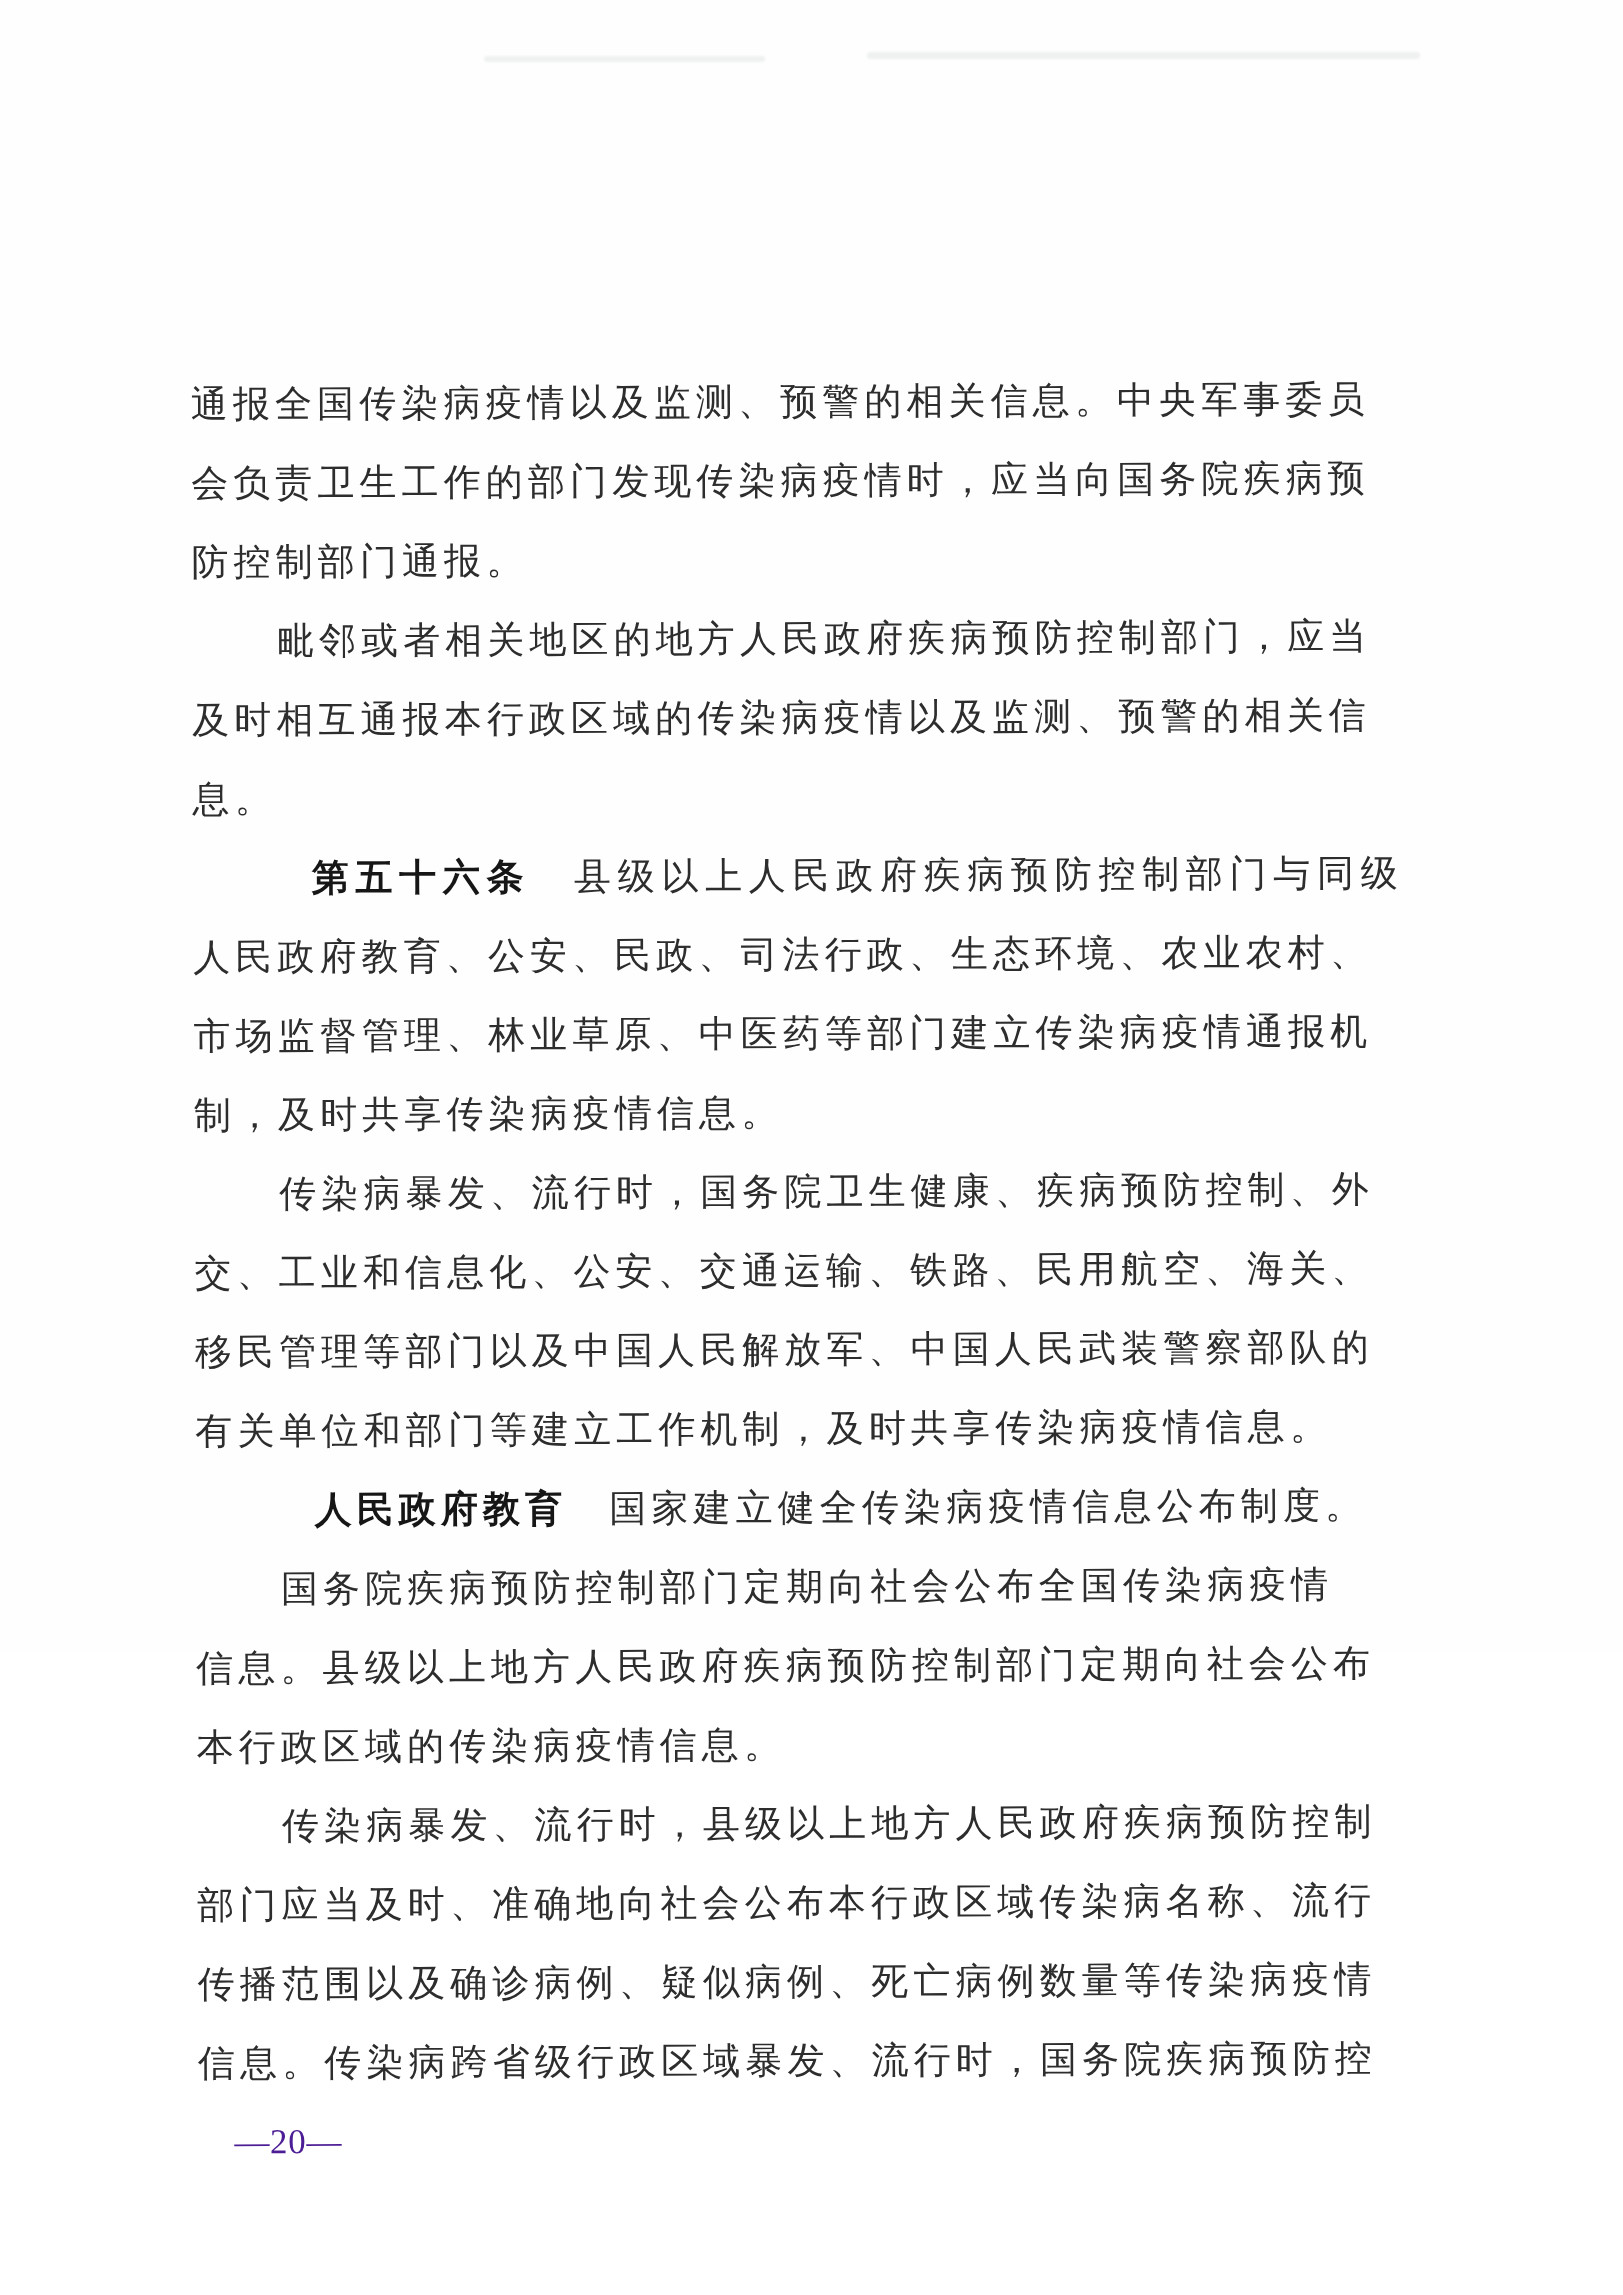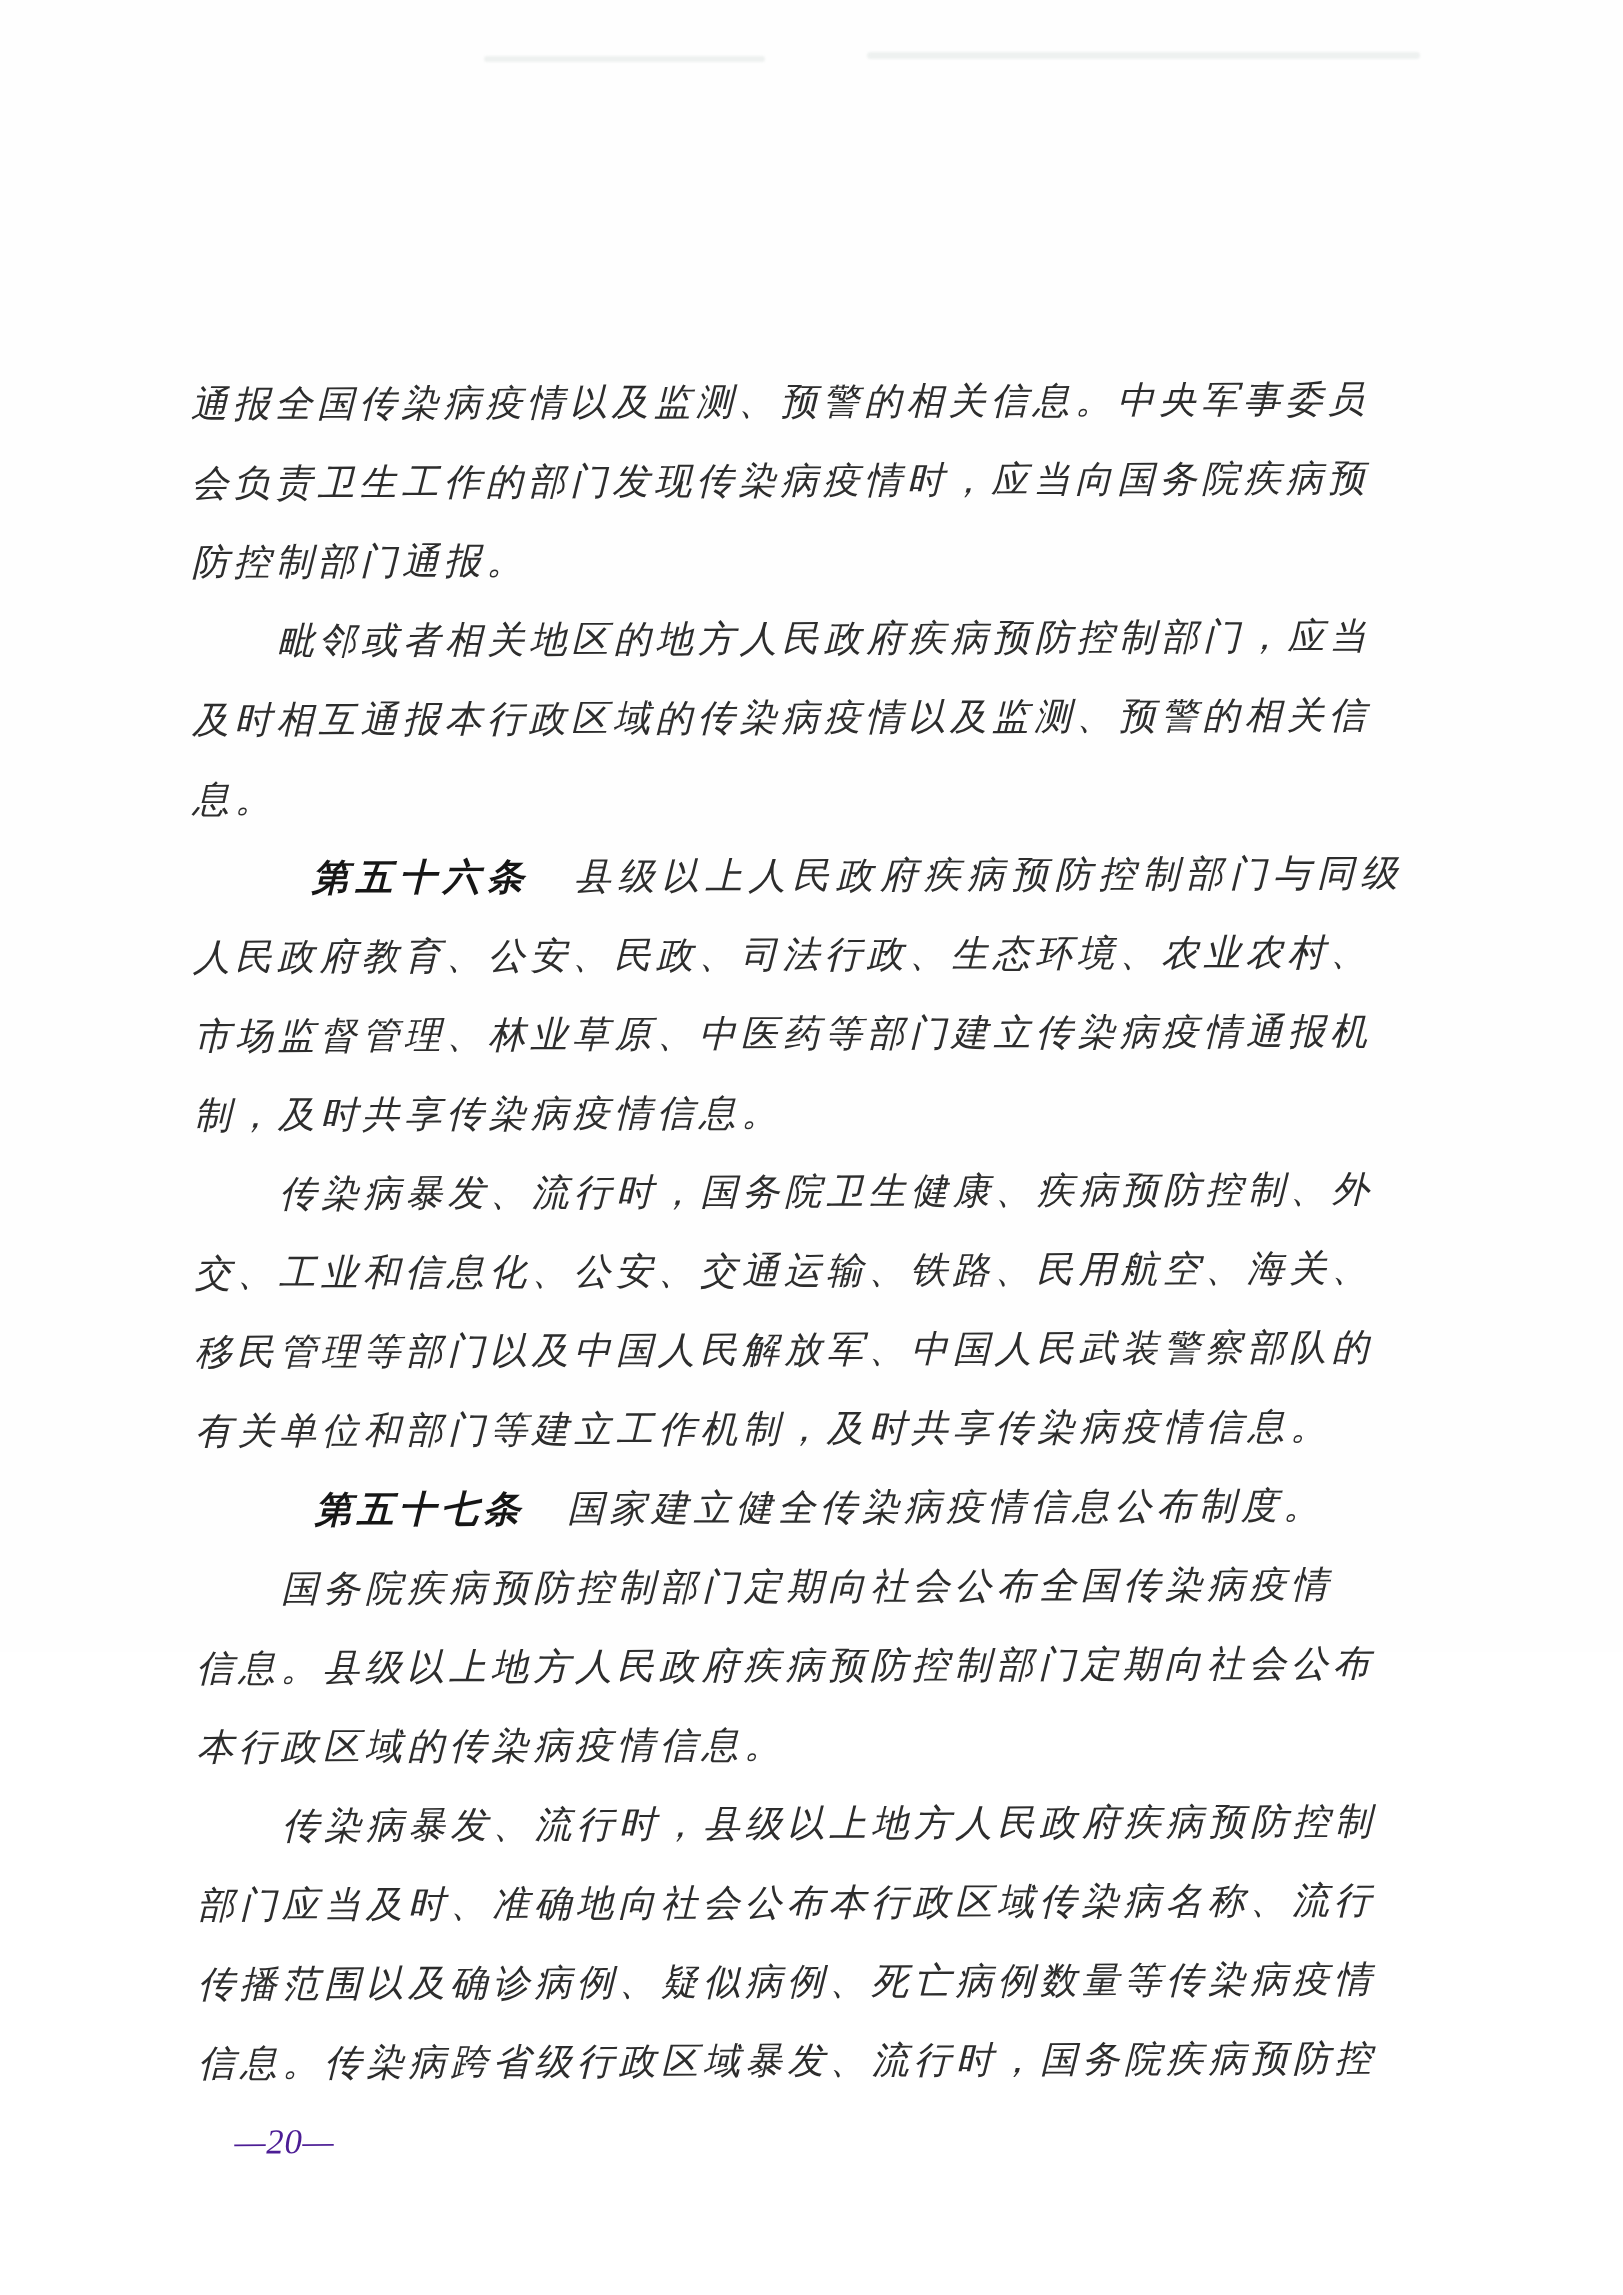--- a/index.html
+++ b/index.html
@@ -9,21 +9,20 @@
     height: 2295px;
     background: #ffffff;
     overflow: hidden;
   }
   .sheet {
     position: absolute;
     left: 0; top: 0;
     width: 1623px;
     height: 1652px;
     background: #fefefe;
-    font-style: italic;
   }
   .tilt {
     position: absolute;
     left: 0; top: 0;
     width: 1623px;
     height: 2295px;
     transform: rotate(-0.25deg);
     transform-origin: 50% 50%;
   }
   .text-block {
@@ -88,21 +87,21 @@
         <span class="b">第五十六条</span><span>　县级以上人民政府疾病预防控制部门与同级</span>
       </div>
       <div class="line">人民政府教育、公安、民政、司法行政、生态环境、农业农村、</div>
       <div class="line">市场监督管理、林业草原、中医药等部门建立传染病疫情通报机</div>
       <div class="line">制，及时共享传染病疫情信息。</div>
       <div class="line indent">传染病暴发、流行时，国务院卫生健康、疾病预防控制、外</div>
       <div class="line">交、工业和信息化、公安、交通运输、铁路、民用航空、海关、</div>
       <div class="line">移民管理等部门以及中国人民解放军、中国人民武装警察部队的</div>
       <div class="line">有关单位和部门等建立工作机制，及时共享传染病疫情信息。</div>
       <div class="line indent">
-        <span class="b">第五十七条</span><span>　国家建立健全传染病疫情信息公布制度。</span>
+        <span class="b">人民政府教育</span><span>　国家建立健全传染病疫情信息公布制度。</span>
       </div>
       <div class="line indent">国务院疾病预防控制部门定期向社会公布全国传染病疫情</div>
       <div class="line">信息。县级以上地方人民政府疾病预防控制部门定期向社会公布</div>
       <div class="line">本行政区域的传染病疫情信息。</div>
       <div class="line indent">传染病暴发、流行时，县级以上地方人民政府疾病预防控制</div>
       <div class="line">部门应当及时、准确地向社会公布本行政区域传染病名称、流行</div>
       <div class="line">传播范围以及确诊病例、疑似病例、死亡病例数量等传染病疫情</div>
       <div class="line">信息。传染病跨省级行政区域暴发、流行时，国务院疾病预防控</div>
     </div>
 

